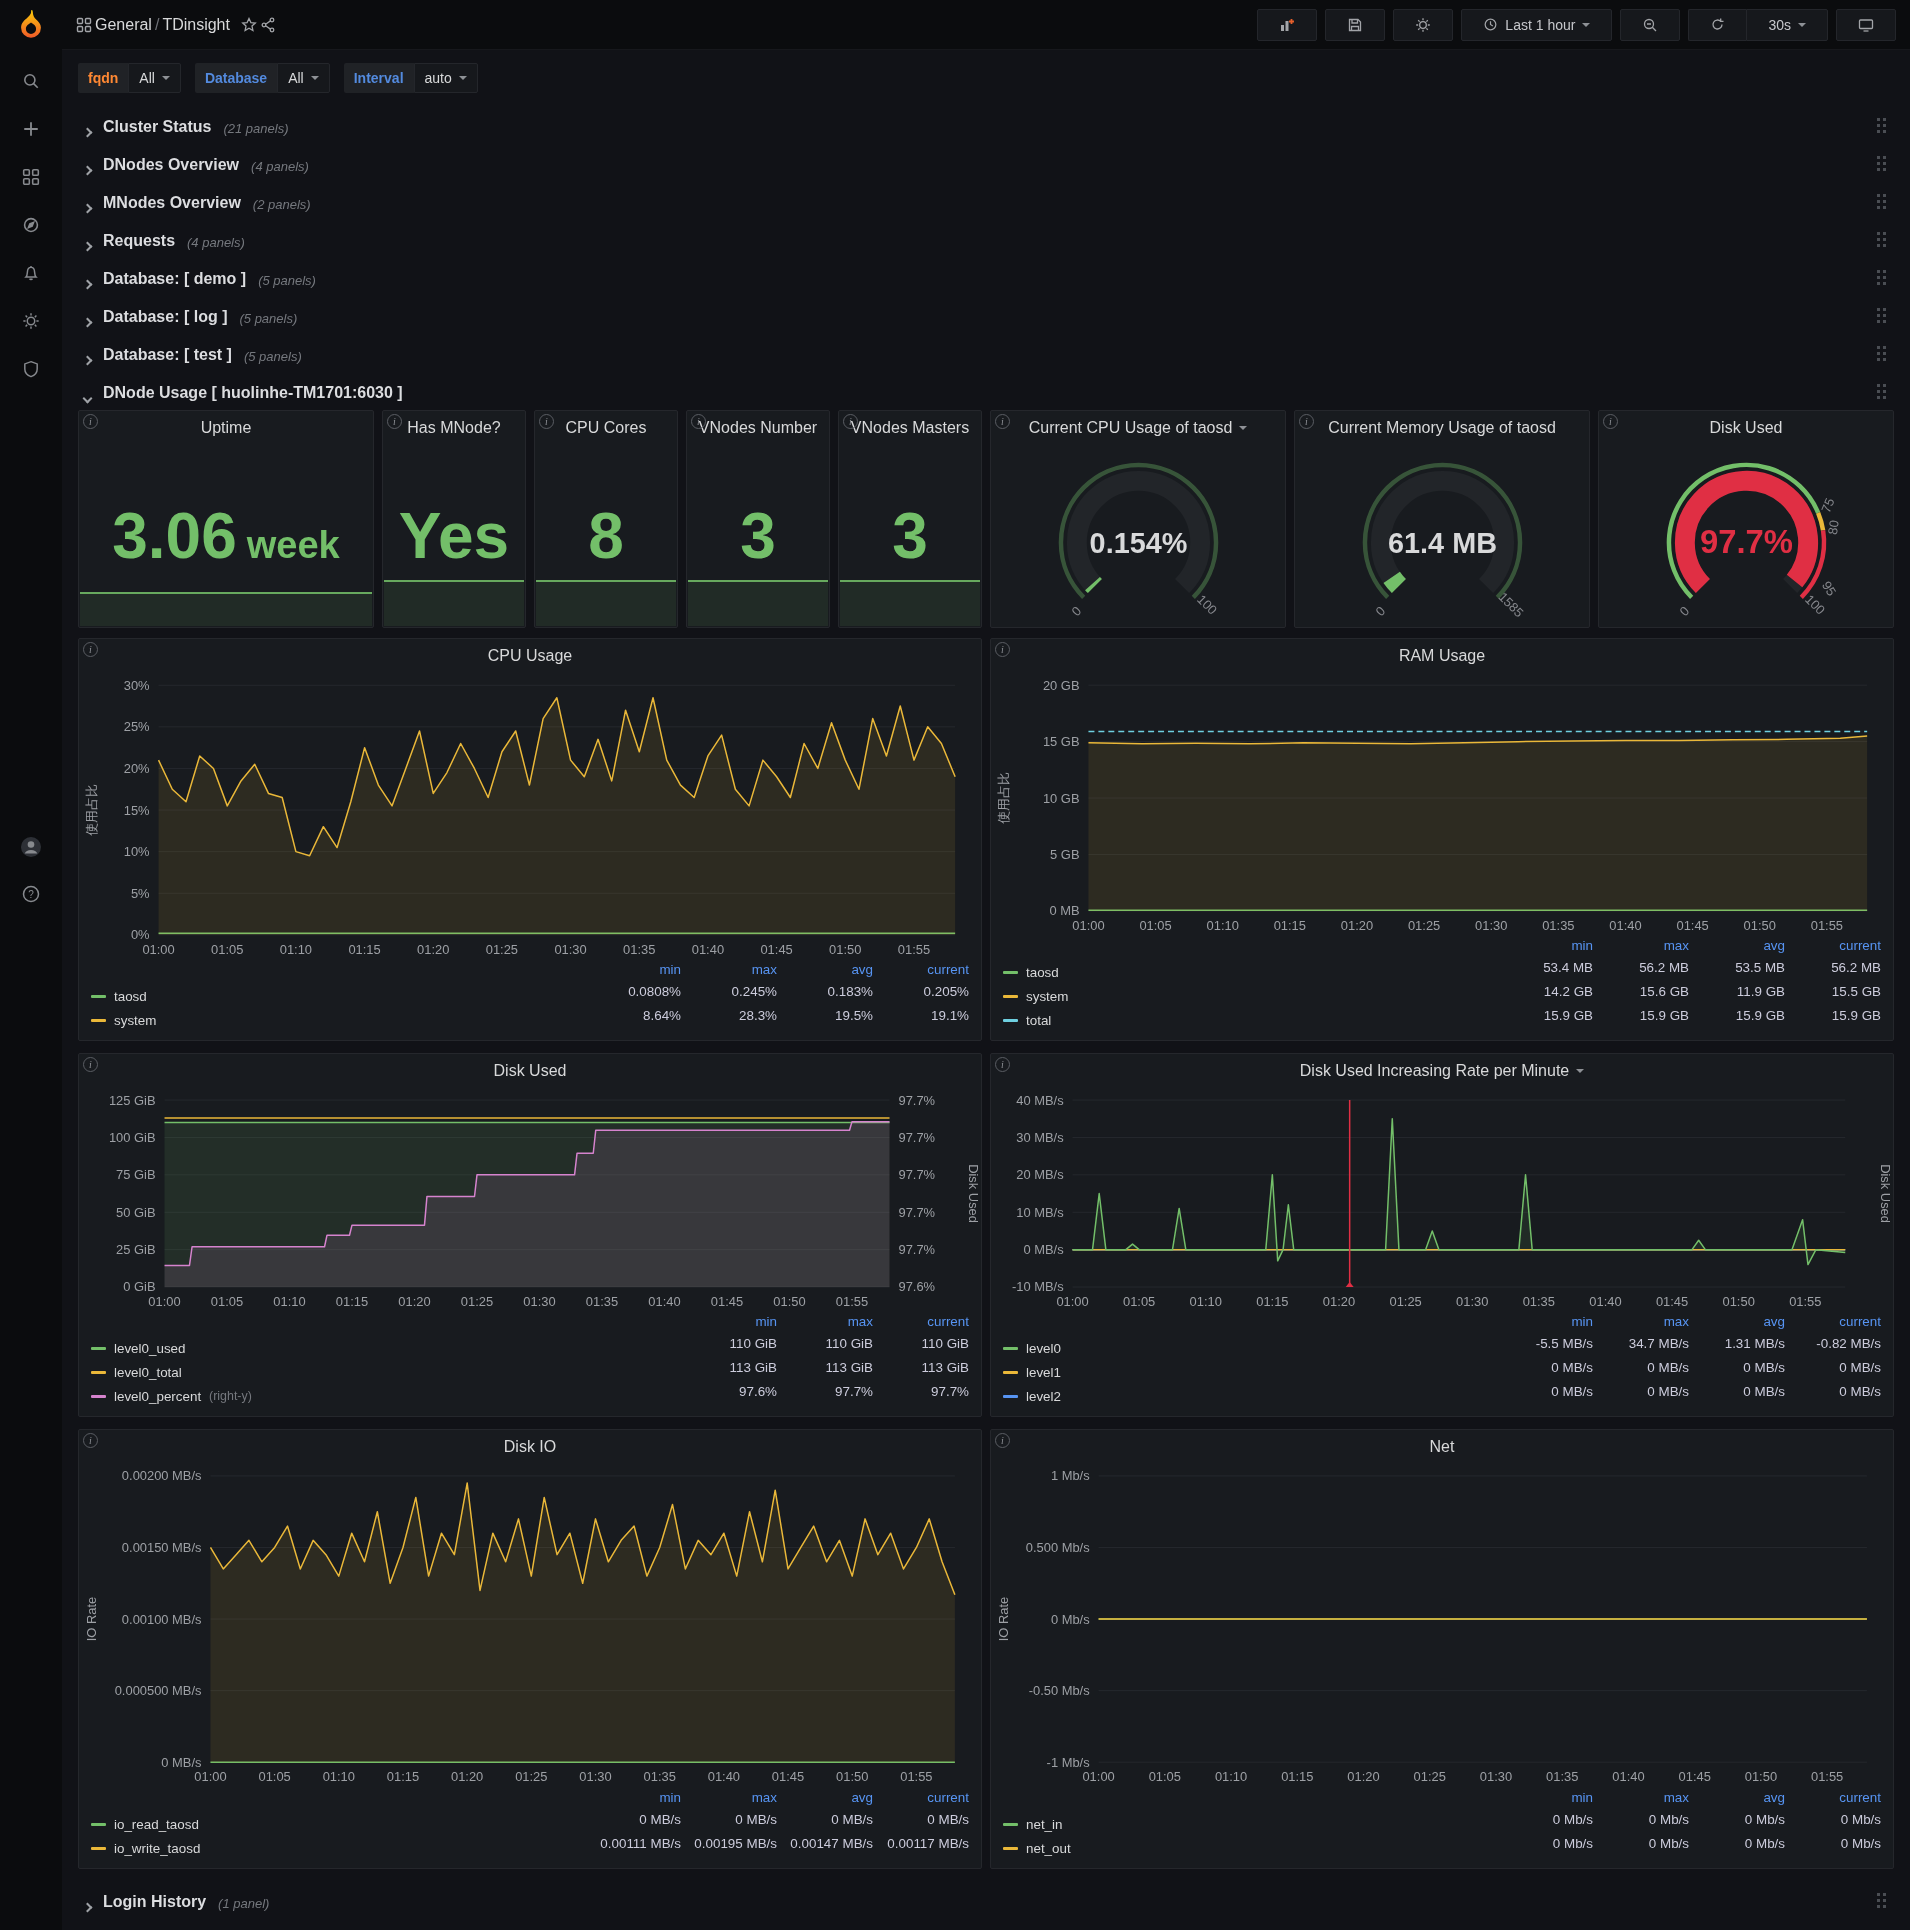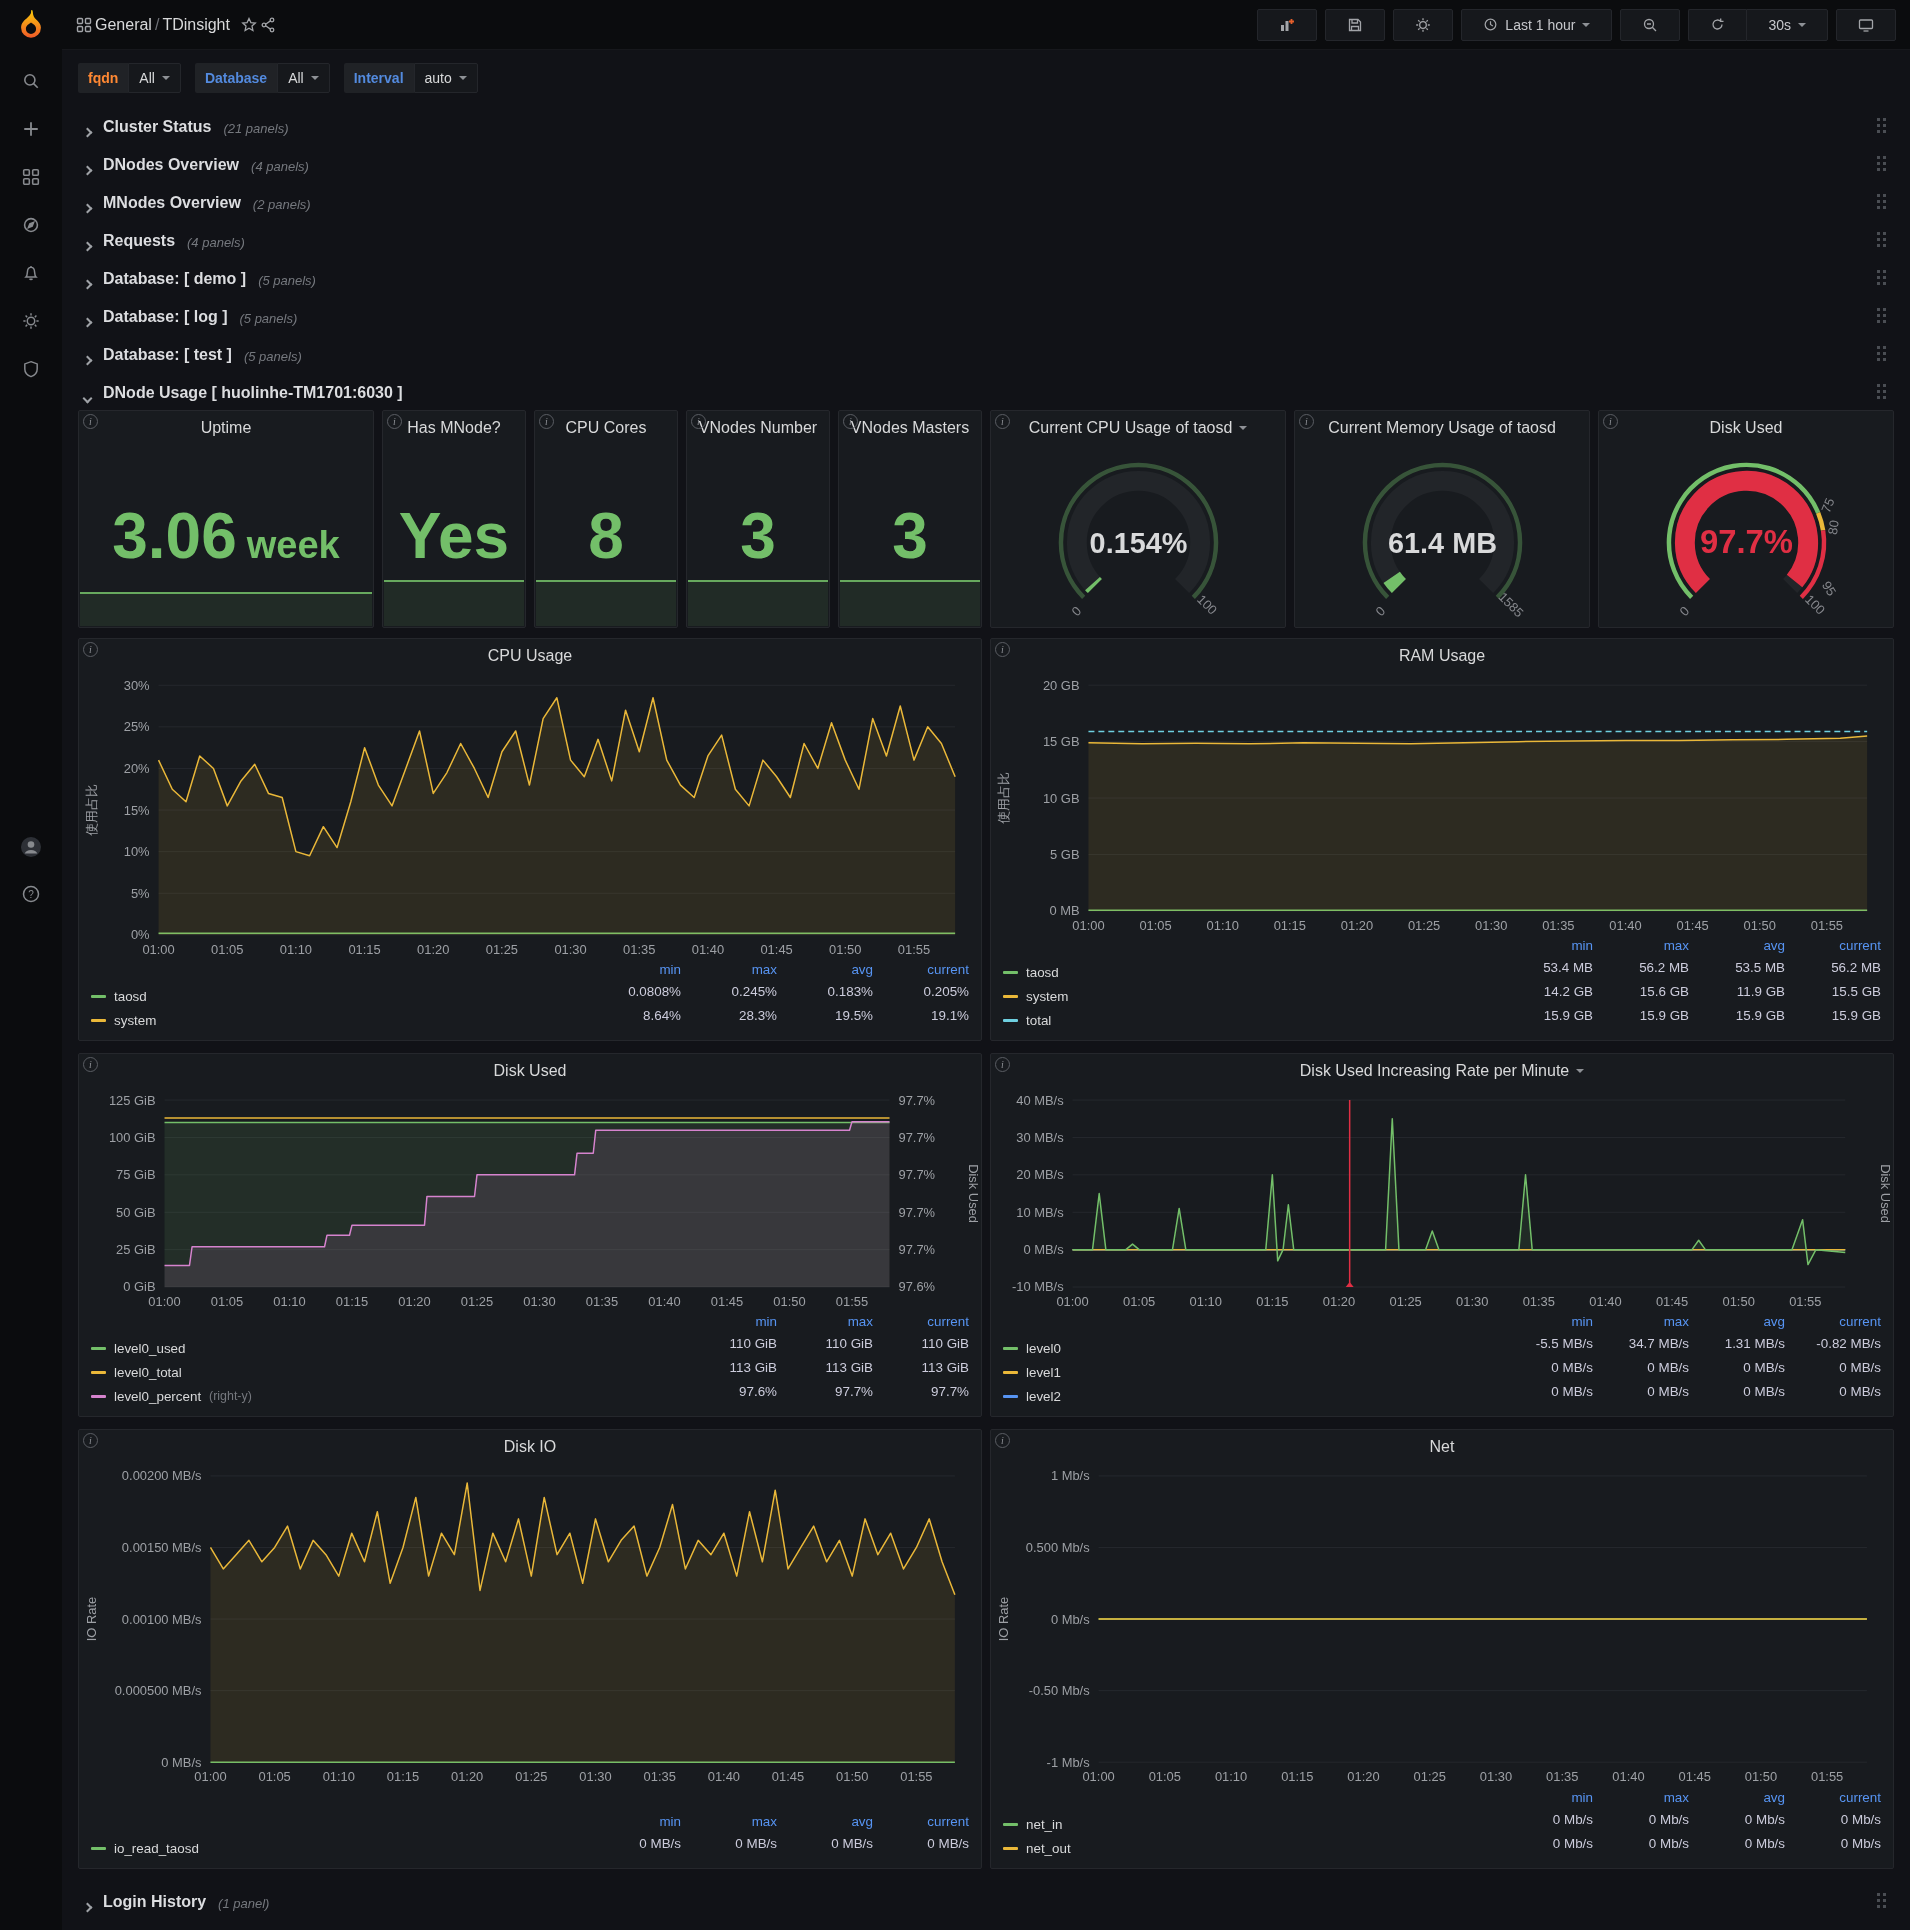--- a/index.html
+++ b/index.html
@@ -736,20 +736,30 @@
               <div class="lrow">
                 <div class="lname">
                   <span class="swatch" style="background: rgb(115, 191, 105);"></span>
                   <span class="sname">io_read_taosd</span>
                 </div>
                 <div class="lval">0 MB/s</div>
                 <div class="lval">0 MB/s</div>
                 <div class="lval">0 MB/s</div>
                 <div class="lval">0 MB/s</div>
               </div>
+              <div class="lrow">
+                <div class="lname">
+                  <span class="swatch" style="background: rgb(234, 184, 57);"></span>
+                  <span class="sname">io_write_taosd</span>
+                </div>
+                <div class="lval">0.00111 MB/s</div>
+                <div class="lval">0.00195 MB/s</div>
+                <div class="lval">0.00147 MB/s</div>
+                <div class="lval">0.00117 MB/s</div>
+              </div>
             </div>
           </div>
           <div class="panel">
             <span class="info">i</span>
             <div class="ptitle">
               <span>Net</span>
             </div>
             <div class="chart-box">
               <svg width="902" height="326" viewBox="0 0 907 328">
                 <line x1="108" x2="881" y1="12" y2="12" stroke="#25282d" stroke-width="1"></line>

